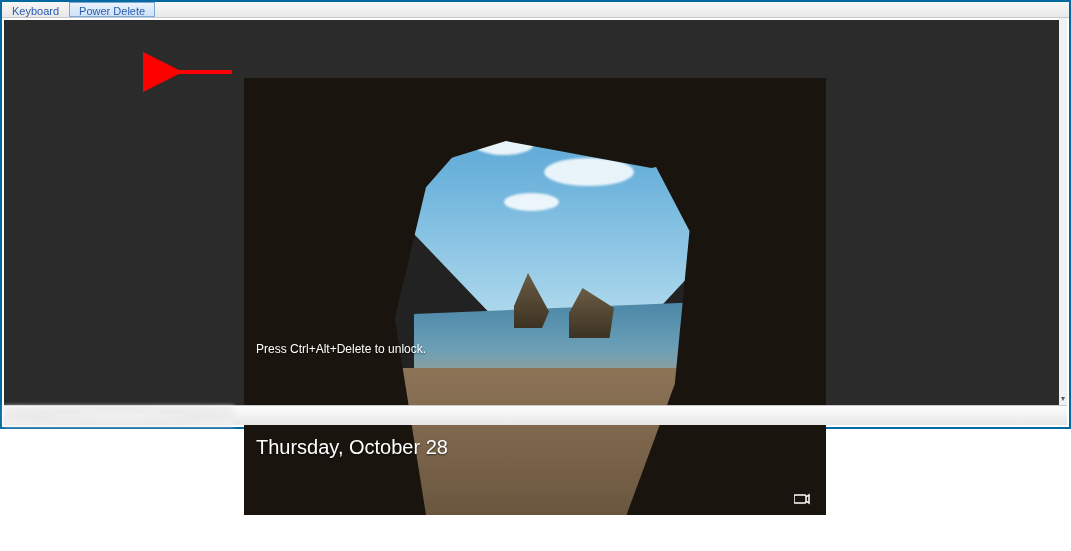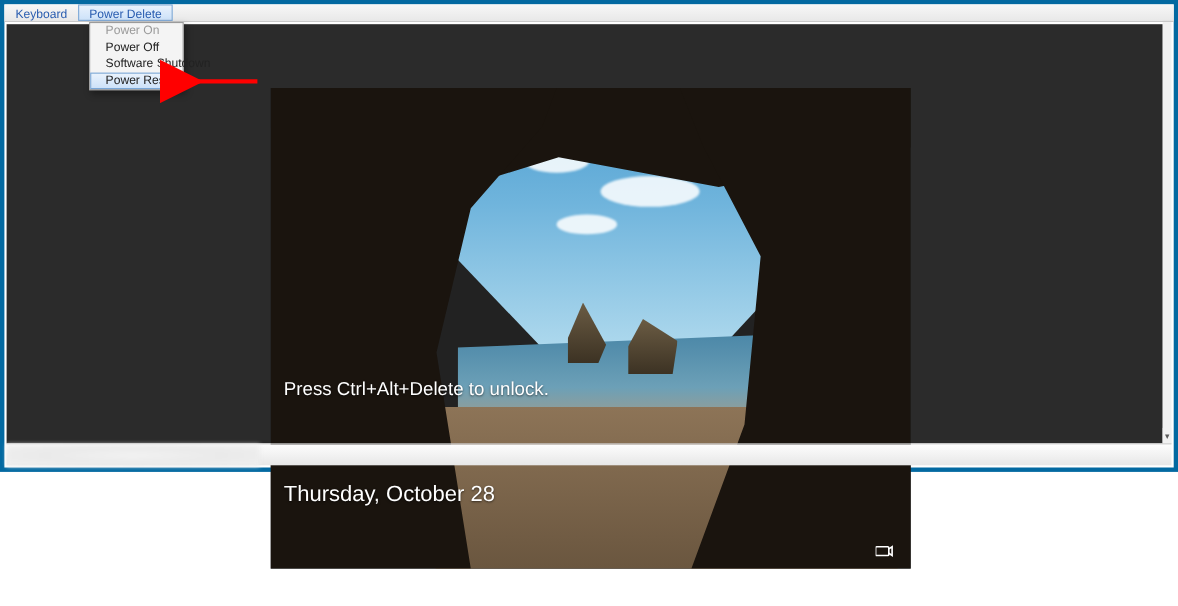--- a/index.html
+++ b/index.html
@@ -1,17 +1,17 @@
 <!DOCTYPE html>
 <html><head>
 <meta charset="utf-8">
 <style>
 html,body{margin:0;padding:0;width:1071px;height:551px;overflow:hidden;font-family:Tahoma,Segoe UI,sans-serif;font-size:11px;background:#fff}
 *{box-sizing:border-box}
-.outer{position:relative;width:1071px;height:429px;border:4px solid #0369a1;background:#fff}
+.outer{position:relative;width:1071px;height:429px;border:2px solid #0369a1;background:#fff}
 .menubar{height:16px;background:linear-gradient(#f7f7f7,#e8e8e8);border-bottom:1px solid #c9c9c9;display:flex;align-items:stretch;position:relative;z-index:30}
 .menu-item{padding:1px 9px 0 9px;color:#2a5db0;line-height:14px;cursor:default;border:1px solid transparent}
 .menu-item.open{background:linear-gradient(#e9f2fc,#cde2f9);border:1px solid #7aa7d7;border-bottom:1px solid #7aa7d7}
 .viewport{position:absolute;left:2px;right:10px;top:18px;bottom:22px;background:#2b2b2b}
 .scrollbar-v{position:absolute;right:2px;top:2px;width:8px;bottom:22px;background:#f1f1f1}
 .scrollbar-v .thumb{position:absolute;left:0;right:0;top:0;height:14px;background:#c9c9c9}
 .scrollbar-v .dnarrow{position:absolute;left:0;right:0;bottom:0;height:14px;background:#f1f1f1;display:flex;align-items:center;justify-content:center;color:#5a5a5a;font-size:8px}
 .bottombar{position:absolute;left:2px;right:2px;bottom:2px;height:20px;background:linear-gradient(#fdfdfd,#e7e7e7);border-top:1px solid #c9c9c9}
 .bottombar .smudge{position:absolute;left:0;top:0;width:230px;height:20px;background:radial-gradient(ellipse at center,#f2f2f2 0%,#eaeaea 50%,#f0f0f0 100%);filter:blur(2px)}
 .dropdown{position:absolute;left:77px;top:16px;width:86px;background:#f4f4f4;border:1px solid #9b9b9b;box-shadow:2px 3px 6px rgba(0,0,0,.35);z-index:40}
@@ -27,44 +27,38 @@
 .c3{left:260px;top:115px;width:55px;height:18px}
 .sea{position:absolute;left:170px;top:200px;width:290px;height:120px;background:linear-gradient(#3b7ba0,#6ca0b7 60%,#b89a77 100%);clip-path:polygon(0 30%,100% 20%,100% 100%,0 100%)}
 .beach{position:absolute;left:150px;top:290px;width:420px;height:147px;background:linear-gradient(#8d7457,#6a563f)}
 .caveL{position:absolute;left:0;top:0;width:260px;height:437px;background:#1a140e;clip-path:polygon(0 0,100% 0,95% 8%,70% 25%,58% 55%,70% 100%,0 100%)}
 .caveR{position:absolute;right:0;top:0;width:210px;height:437px;background:#1a140e;clip-path:polygon(100% 0,0 0,10% 12%,35% 35%,28% 70%,5% 100%,100% 100%)}
 .caveT{position:absolute;left:0;top:0;right:0;height:90px;background:#1a140e;clip-path:polygon(0 0,100% 0,100% 60%,70% 100%,45% 70%,30% 100%,0 40%)}
 .rock{position:absolute;background:linear-gradient(#6b5c44,#3c3223);}
 .r1{left:270px;top:195px;width:35px;height:55px;clip-path:polygon(40% 0,100% 70%,80% 100%,0 100%,0 60%)}
 .r2{left:325px;top:210px;width:45px;height:50px;clip-path:polygon(30% 0,100% 40%,90% 100%,0 100%,0 50%)}
 .lock-text{position:absolute;color:#fff;font-family:'Segoe UI',sans-serif;z-index:5;text-shadow:0 1px 2px rgba(0,0,0,.6)}
-.unlock{left:12px;top:264px;font-size:17px;font-weight:300}
+.unlock{left:12px;top:264px;font-size:12px;font-weight:300}
 .time{left:12px;top:290px;font-size:56px;font-weight:300;letter-spacing:-1px}
 .date{left:12px;top:358px;font-size:20px;font-weight:300}
 .neticon{position:absolute;right:16px;bottom:10px;width:16px;height:12px;z-index:5}
 .neticon svg{width:16px;height:12px;stroke:#fff;fill:none;stroke-width:1.5}
 .arrow{position:absolute;left:165px;top:60px;z-index:50}
 .arrow svg{overflow:visible}
 </style>
 </head>
 <body>
 
 <div class="outer">
 
   <div class="menubar">
     <div class="menu-item">Keyboard</div>
     <div class="menu-item open">Power Delete</div>
   </div>
 
-  <div class="dropdown">
-    <div class="row disabled">Power On</div>
-    <div class="row">Power Off</div>
-    <div class="row">Software Shutdown</div>
-    <div class="row highlight">Power Reset</div>
-  </div>
 
   <div class="arrow">
     <svg width="70" height="20">
       <defs>
         <marker id="ah" markerWidth="10" markerHeight="10" refX="2" refY="5" orient="auto">
           <path d="M10,0 L0,5 L10,10 Z" fill="#ff0000"></path>
         </marker>
       </defs>
       <line x1="65" y1="10" x2="8" y2="10" stroke="#ff0000" stroke-width="4" marker-end="url(#ah)"></line>
     </svg>

